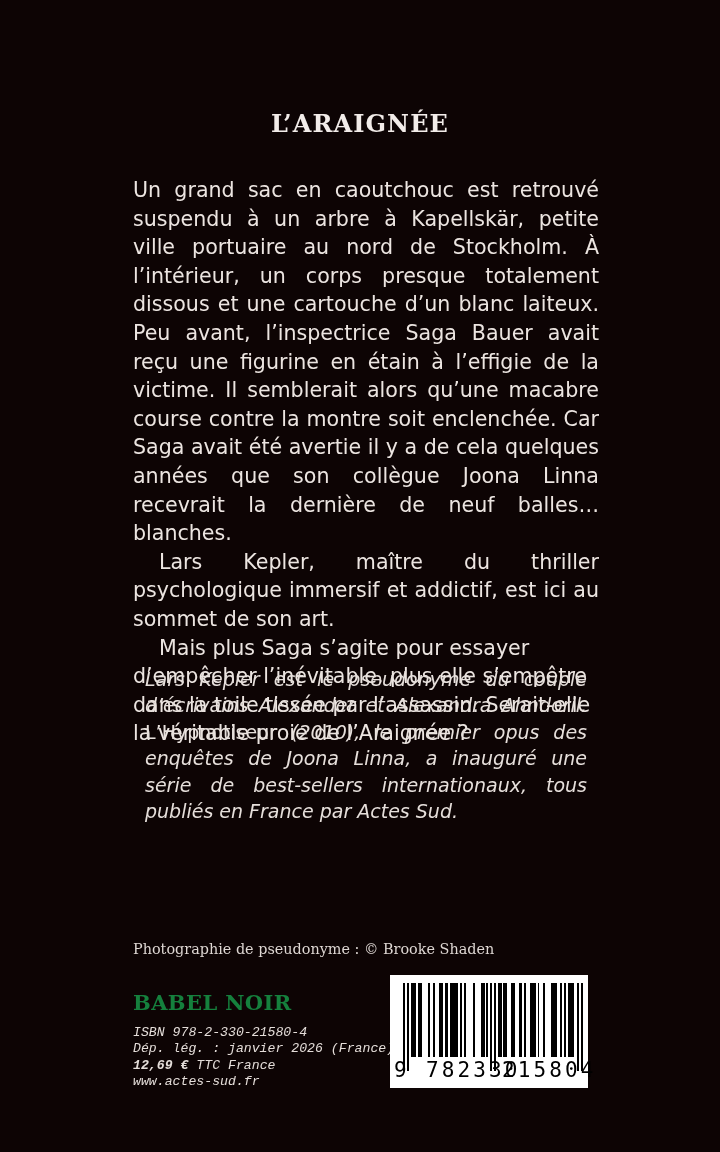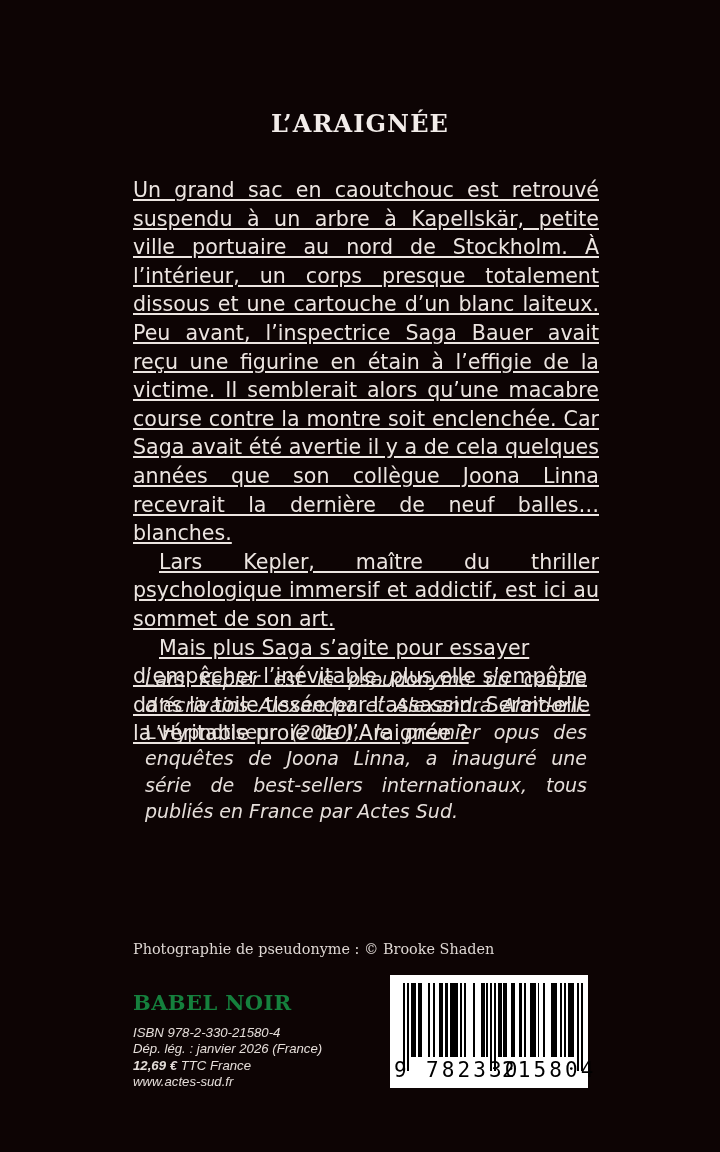--- a/index.html
+++ b/index.html
@@ -44,21 +44,20 @@
     color: #ece5e1;
     font-family: "DejaVu Sans", "Liberation Sans", sans-serif;
     font-size: 20.6px;
     line-height: 28.6px;
     text-align: justify;
     -webkit-hyphens: auto;
     hyphens: auto;
   }
   .blurb p {
     margin: 0;
-    text-decoration: underline;
   }
   .blurb p.indent {
     text-indent: 26px;
   }
   .blurb p:last-child {
     text-align: left;
   }
 
   
   .bio {
@@ -101,21 +100,21 @@
     color: #15803d;
     font-family: "DejaVu Serif", "Liberation Serif", serif;
     font-weight: bold;
     font-size: 21px;
     letter-spacing: 0.4px;
     line-height: 1;
     margin-bottom: 12px;
   }
   .imprint-lines {
     color: #e4ddd9;
-    font-family: Liberation Sans, sans-serif;
+    font-family: Liberation Mono, monospace;
     font-style: italic;
     font-size: 13.2px;
     line-height: 16.4px;
     white-space: nowrap;
   }
   .imprint-lines .price {
     font-weight: bold;
   }
 
   

